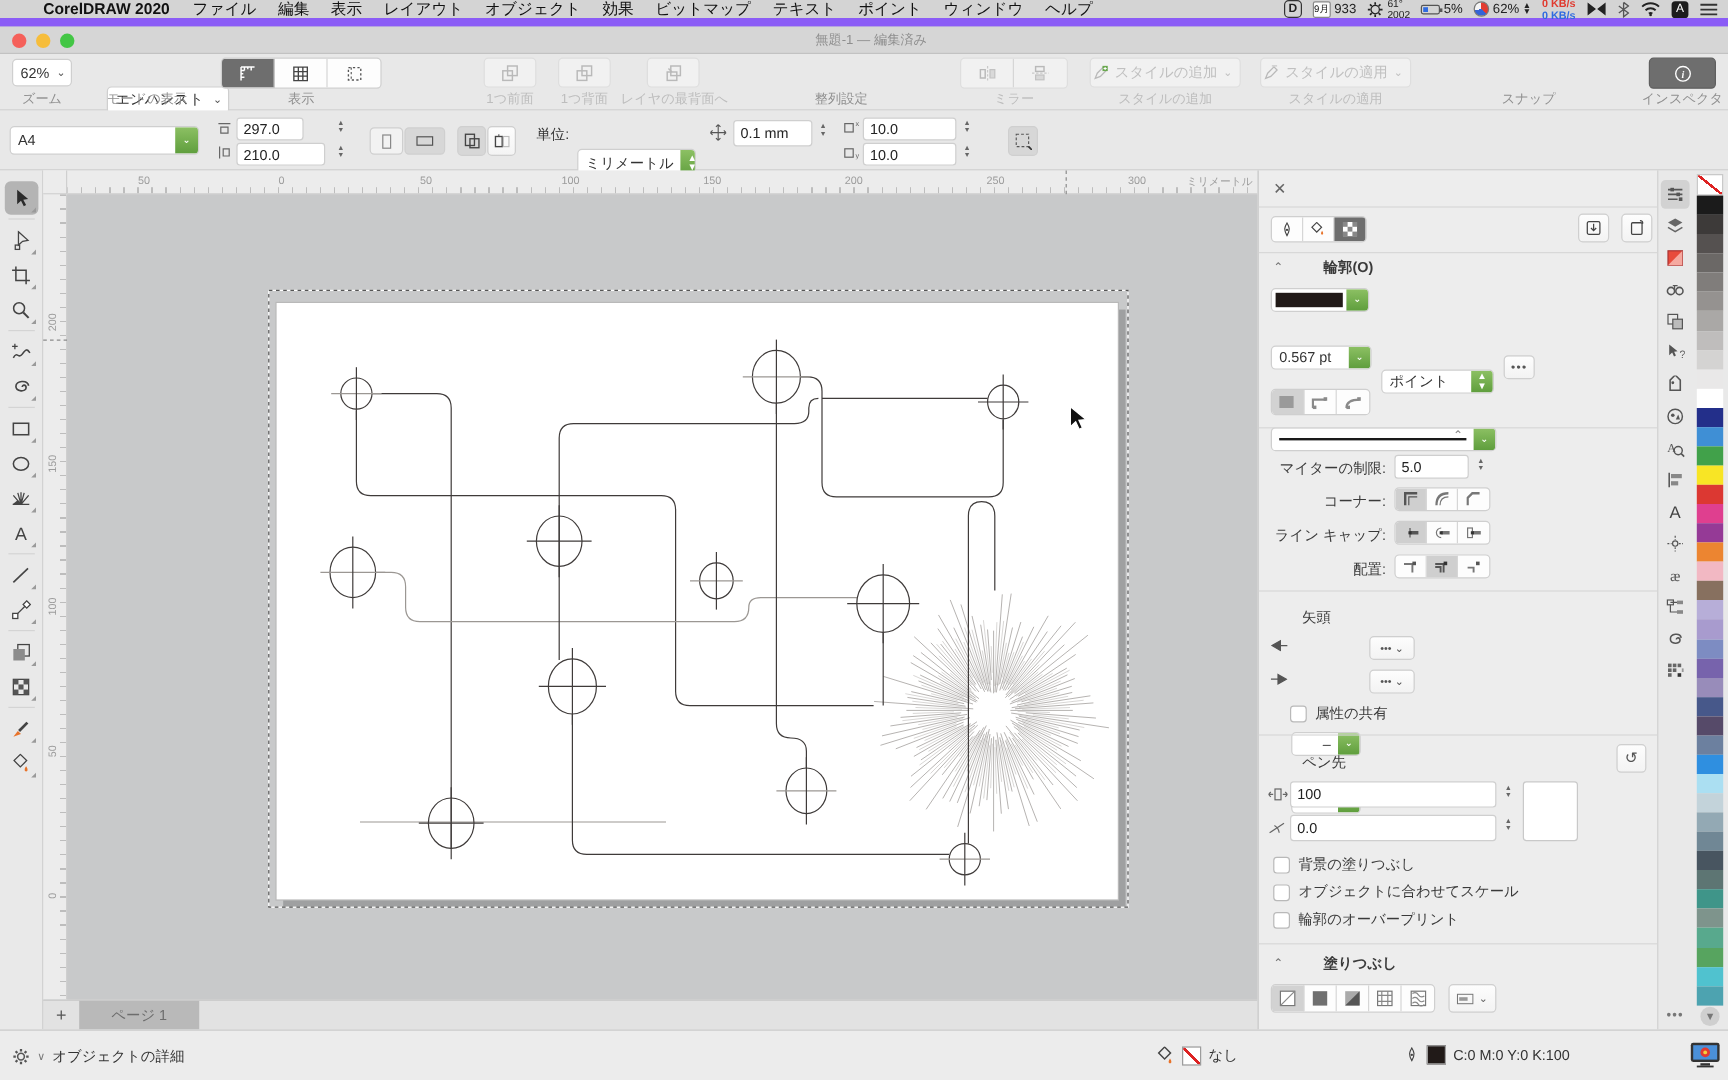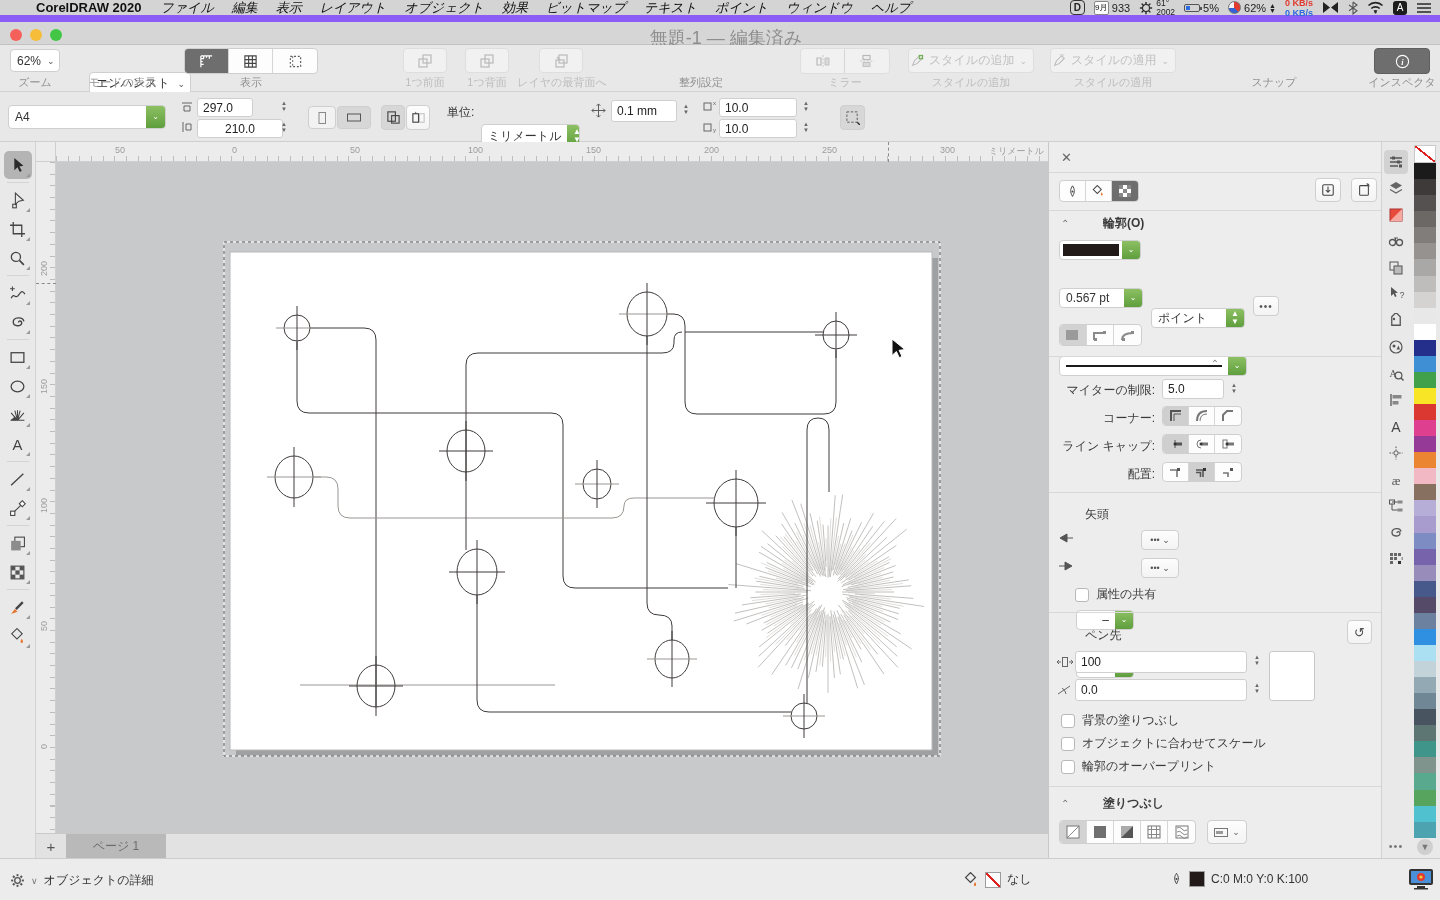--- a/index.html
+++ b/index.html
@@ -1,37 +1,37 @@
 <!DOCTYPE html>
 <html><head>
 <meta charset="utf-8">
 <style>
   * { margin:0; padding:0; box-sizing:border-box; }
   html,body { width:1440px; height:900px; overflow:hidden; font-family:"Liberation Sans","DejaVu Sans",sans-serif; background:#c8c9ca; }
   .abs { position:absolute; }
   
   #menubar { position:absolute; left:0; top:0; width:1440px; height:22px; background:#d4d4d4; display:flex; align-items:center; padding:0 8px; font-size:13px; color:#111; border-bottom:7px solid #8b5cf6; z-index:50;}
-  .mb-item { padding:0 9px; white-space:nowrap;font-style:italic; }
+  .mb-item { padding:0 9px; white-space:nowrap; }
   .mb-app { font-weight:bold; padding:0 10px; }
   #mb-status { margin-left:auto; display:flex; align-items:center; gap:9px; font-size:11px; color:#222; }
   .mini { display:inline-flex; align-items:center; gap:3px; }
   .net2 { font-size:9px; line-height:10px; text-align:right; font-weight:bold; }
   .net-up { color:#e03a2f; } .net-down { color:#2f6be0; }
   .temp2 { font-size:8.5px; line-height:8.5px; }
   .pie { width:13px; height:13px; border-radius:50%; background:conic-gradient(#e23b30 0 38%, #3464d6 38% 72%, #f4f4f4 72% 100%); border:1px solid #777; }
   .kbdA { width:14px; height:14px; background:#1c1c1c; color:#fff; border-radius:3px; font-size:10px; display:flex; align-items:center; justify-content:center; }
   .cal { width:15px; height:14px; border:1px solid #888; border-radius:2px; background:#fdfdfd; font-size:8px; display:flex; align-items:center; justify-content:center; color:#111; }
   .batt { width:16px; height:8px; border:1px solid #555; border-radius:2px; position:relative; }
   .batt:after { content:""; position:absolute; right:-3px; top:2px; width:2px; height:3px; background:#555; }
   .batt i { position:absolute; left:1px; top:1px; bottom:1px; width:4px; background:#2f6be0; }
   .updown { display:inline-flex; flex-direction:column; line-height:5px; font-size:7px; color:#222; }
   
   #titlebar { position:absolute; left:0; top:22px; width:1440px; height:23px; background:#d6d6d6; border-bottom:1px solid #c2c2c2; }
   .light { width:12px; height:12px; border-radius:50%; display:inline-block; margin-right:8px; }
-  #title-text { position:absolute; left:12px; right:0; top:4px; text-align:center; font-size:18px; color:#8e8e8e; }
+  #title-text { position:absolute; left:12px; right:0; top:4px; text-align:center; font-size:11px; color:#8e8e8e; }
   
   #toolbar { position:absolute; left:0; top:45px; width:1440px; height:47px; background:#e8e8e8; border-bottom:1px solid #d2d2d2; }
   .tb-label { position:absolute; top:30px; font-size:11px; color:#8f8f8f; text-align:center; white-space:nowrap; }
   .btn { background:linear-gradient(#fdfdfd,#f4f4f4); border:1px solid #cfcfcf; border-radius:4px; display:flex; align-items:center; justify-content:center; color:#444; }
   .btn.disabled { color:#c0c0c0; border-color:#dedede; background:#f1f1f1; }
   .btn.dark { background:#6e6e6e; border-color:#5f5f5f; color:#fff; }
   .select { background:#fff; border:1px solid #cfcfcf; border-radius:4px; display:flex; align-items:center; font-size:12px; color:#333; position:relative; overflow:hidden;}
   .select .val { flex:1; padding:0 6px; white-space:nowrap; }
   .gbtn { width:19px; align-self:stretch; background:linear-gradient(#8cc063,#5f9e3d); color:#fff; display:flex; flex-direction:column; align-items:center; justify-content:center; font-size:8px; line-height:8px; flex:none;}
   .chev { font-size:9px; color:#555; padding-right:5px; }
@@ -318,21 +318,21 @@
   <div class="field abs" style="left:197px;top:6px;width:56px;height:19px;">
       <span>297.0</span>
     </div>
   <div class="stepper abs" style="left:278px;top:8px;">
       <span>▲</span>
       <span>▼</span>
     </div>
   <svg class="ic abs" style="left:181px;top:29px;" width="12" height="12" viewBox="0 0 12 12">
       <path d="M2 1 V11 M5 3 H10 V9 H5 Z" fill="none" stroke="#666"></path>
     </svg>
-  <div class="field abs" style="left:197px;top:27px;width:86px;height:19px;justify-content:center;">
+  <div class="field abs" style="left:197px;top:27px;width:74px;height:19px;">
       <span>210.0</span>
     </div>
   <div class="stepper abs" style="left:278px;top:29px;">
       <span>▲</span>
       <span>▼</span>
     </div>
 
   <div class="btn abs" style="left:308px;top:14px;width:28px;height:23px;background:#f2f2f2;">
     <svg class="ic" width="12" height="14" viewBox="0 0 12 14">
         <rect x="3" y="1.5" width="6.5" height="11" fill="none" stroke="#888"></rect>

